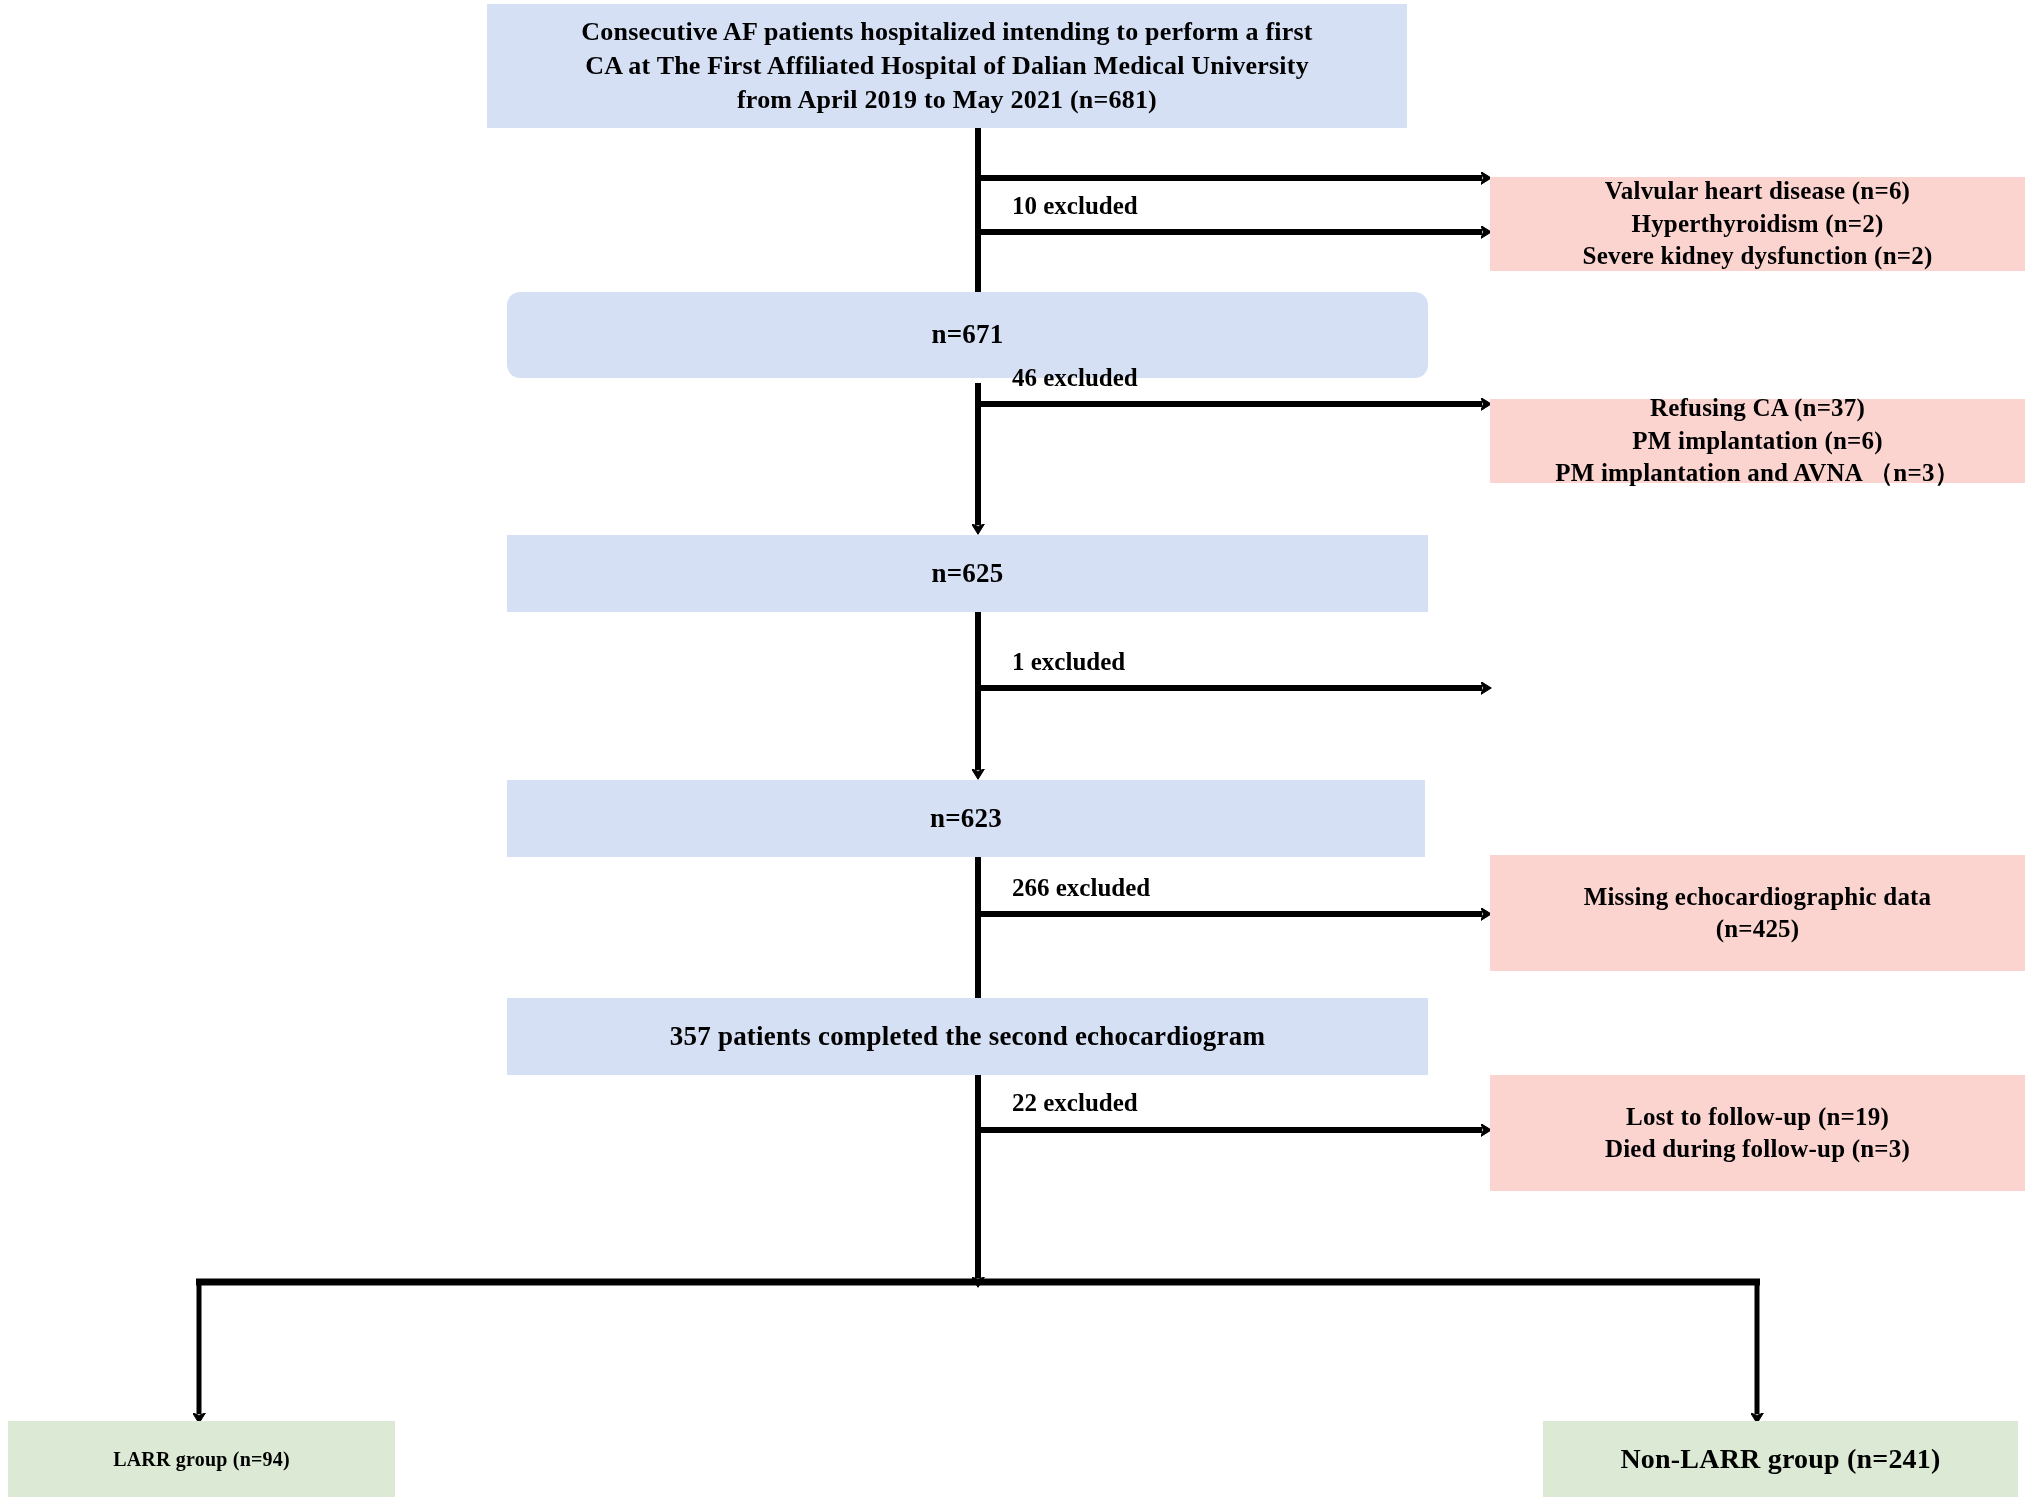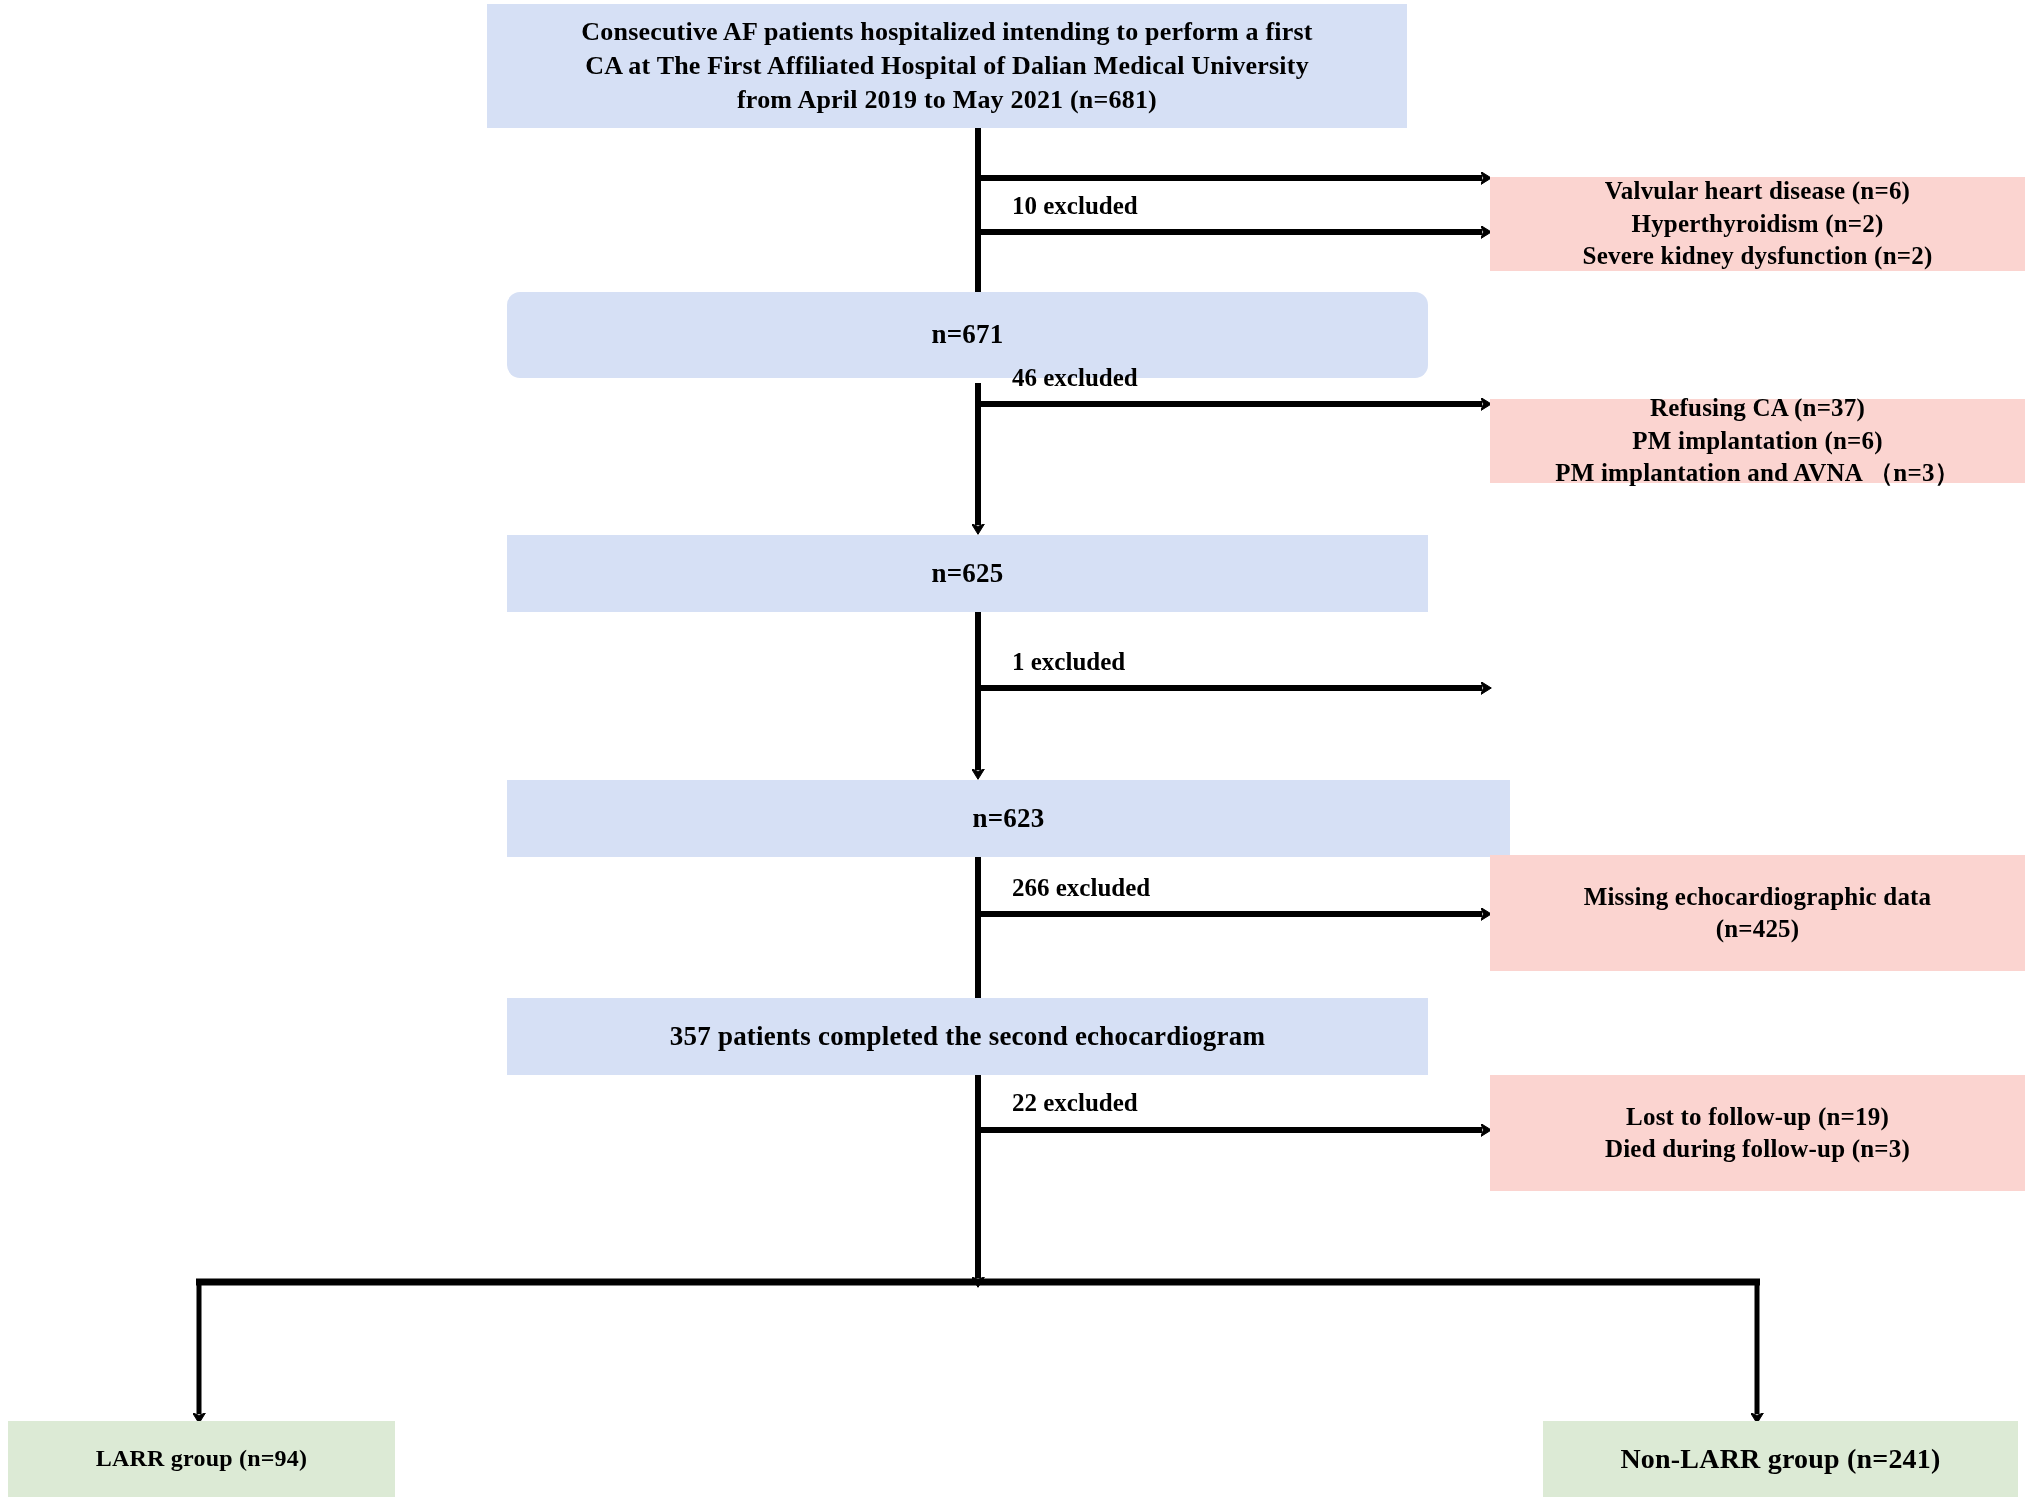--- a/index.html
+++ b/index.html
@@ -113,41 +113,41 @@
     <span class="ln">PM implantation (n=6)</span>
     <span class="ln">PM implantation and AVNA （n=3）</span>
   </div>
 
   <div class="box blue" style="left:507px; top:535px; width:921px; height:77px; font-size:27px;">
     <span class="ln">n=625</span>
   </div>
 
   <div class="edge-label" style="left:1012px; top:649px; font-size:25px;">1 excluded</div>
 
-  <div class="box blue" style="left:507px; top:780px; width:1003px; height:77px; font-size:27px;">
+  <div class="box blue" style="left:507px; top:780px; width:918px; height:77px; font-size:27px;">
     <span class="ln">n=623</span>
   </div>
 
   <div class="edge-label" style="left:1012px; top:875px; font-size:25px;">266 excluded</div>
   <div class="box pink" style="left:1490px; top:855px; width:535px; height:116px; font-size:25px;">
     <span class="ln">Missing echocardiographic data</span>
     <span class="ln">(n=425)</span>
   </div>
 
   <div class="box blue" style="left:507px; top:998px; width:921px; height:77px; font-size:27px;">
     <span class="ln">357 patients completed the second echocardiogram</span>
   </div>
 
   <div class="edge-label" style="left:1012px; top:1090px; font-size:25px;">22 excluded</div>
   <div class="box pink" style="left:1490px; top:1075px; width:535px; height:116px; font-size:25px;">
     <span class="ln">Lost to follow-up (n=19)</span>
     <span class="ln">Died during follow-up (n=3)</span>
   </div>
 
-  <div class="box green" style="left:8px; top:1421px; width:387px; height:76px; font-size:24px;">
+  <div class="box green" style="left:8px; top:1421px; width:387px; height:76px; font-size:20px;">
     <span class="ln">LARR group (n=94)</span>
   </div>
 
   <div class="box green" style="left:1543px; top:1421px; width:475px; height:76px; font-size:28px;">
     <span class="ln">Non-LARR group (n=241)</span>
   </div>
 
 </div>
 
 </body></html>

